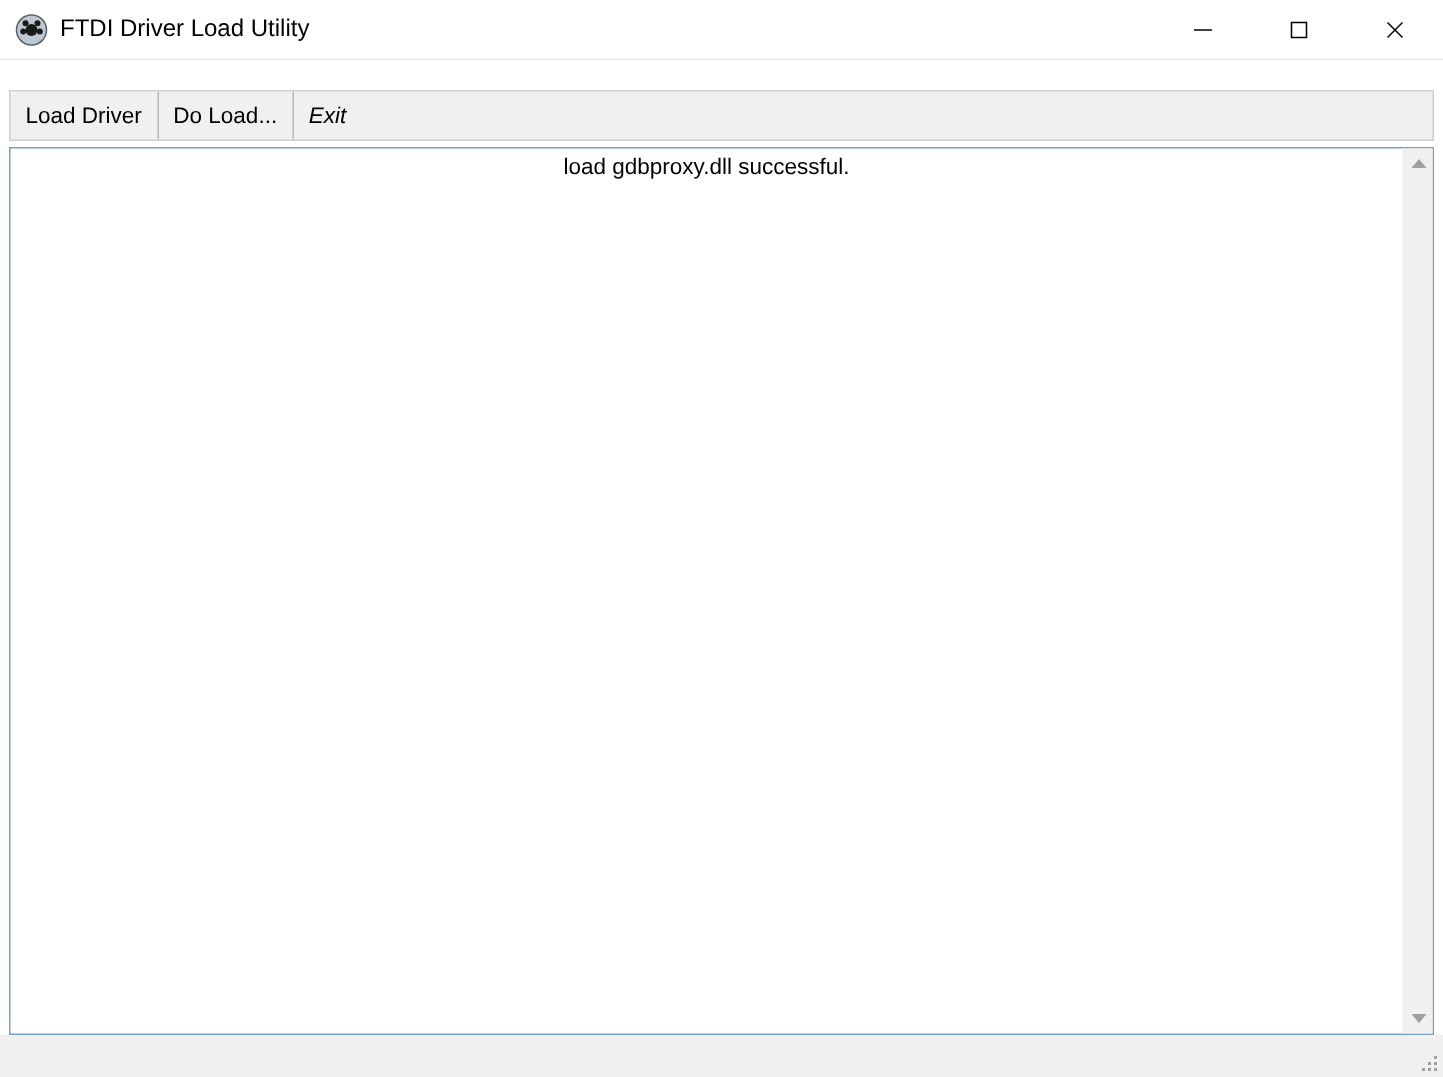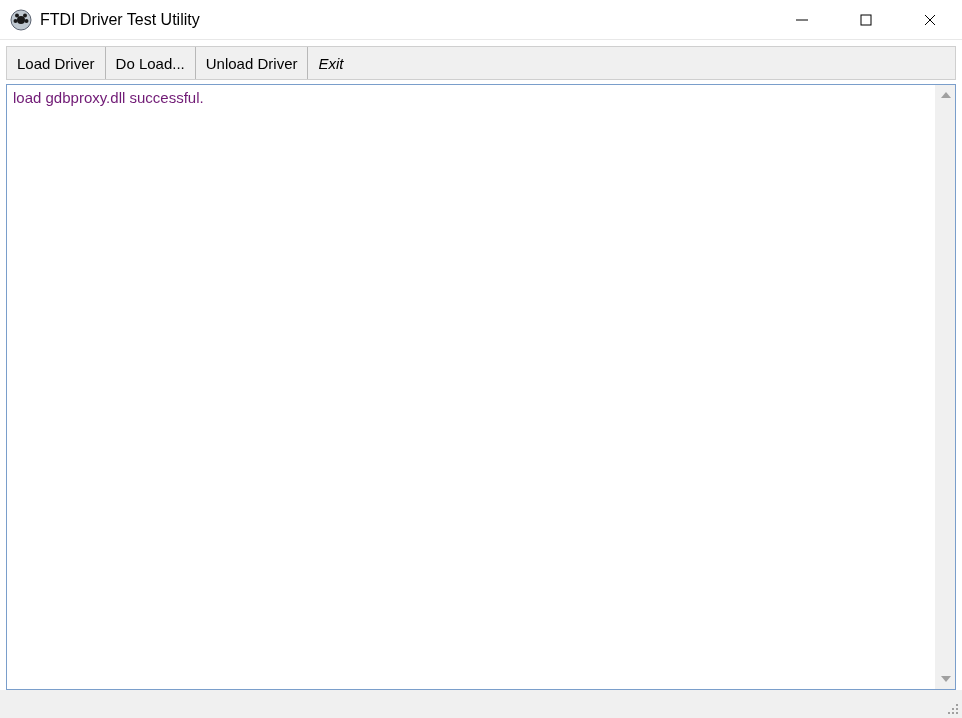--- a/index.html
+++ b/index.html
@@ -54,21 +54,21 @@
     }
     .win-btn svg {
       stroke: #000;
       stroke-width: 1;
       fill: none;
     }
     .toolbar {
       height: 34px;
       background: #f0f0f0;
       border: 1px solid #cfcfcf;
-      margin: 6px 6px 4px 6px;
+      margin: 20px 6px 4px 6px;
       display: flex;
       align-items: stretch;
     }
     .toolbar-btn {
       background: transparent;
       border: none;
       border-right: 1px solid #b8b8b8;
       padding: 0 10px;
       font-size: 15px;
       font-family: inherit;
@@ -86,23 +86,24 @@
       display: flex;
       margin: 0 6px 0 6px;
       border: 1px solid #7a9ecb;
       background: #fff;
       min-height: 0;
     }
     .output-area {
       flex: 1;
       padding: 4px 6px;
       font-size: 15px;
-      color: #701a75;
+      color: #000000;
       overflow: hidden;
       white-space: pre-wrap;
+      text-align: center;
     }
     .scrollbar {
       width: 20px;
       background: #f0f0f0;
       display: flex;
       flex-direction: column;
       justify-content: space-between;
       border-left: 1px solid #f0f0f0;
     }
     .scroll-arrow {
@@ -138,21 +139,21 @@
   <span class="app-icon">
     <svg viewBox="0 0 22 22">
       <circle cx="11" cy="11" r="10" fill="#bfc8d0" stroke="#5a6270" stroke-width="1"></circle>
       <circle cx="11" cy="11" r="4" fill="#1a1a1a"></circle>
       <circle cx="7" cy="6.5" r="2" fill="#1a1a1a"></circle>
       <circle cx="15" cy="6.5" r="2" fill="#1a1a1a"></circle>
       <circle cx="5.5" cy="12" r="2" fill="#1a1a1a"></circle>
       <circle cx="16.5" cy="12" r="2" fill="#1a1a1a"></circle>
     </svg>
   </span>
-  <span class="title-text">FTDI Driver Test Utility</span>
+  <span class="title-text">FTDI Driver Load Utility</span>
   <span class="spacer"></span>
   <div class="win-controls">
     <button class="win-btn">
       <svg width="14" height="14" viewBox="0 0 14 14">
         <line x1="1" y1="7" x2="13" y2="7"></line>
       </svg>
     </button>
     <button class="win-btn">
       <svg width="14" height="14" viewBox="0 0 14 14">
         <rect x="2" y="2" width="10" height="10"></rect>
@@ -163,21 +164,20 @@
         <line x1="2" y1="2" x2="12" y2="12"></line>
         <line x1="12" y1="2" x2="2" y2="12"></line>
       </svg>
     </button>
   </div>
 </div>
 
 <div class="toolbar">
   <button class="toolbar-btn">Load Driver</button>
   <button class="toolbar-btn">Do Load...</button>
-  <button class="toolbar-btn">Unload Driver</button>
   <button class="toolbar-btn">Exit</button>
 </div>
 
 <div class="content-wrap">
   <div class="output-area">load gdbproxy.dll successful.</div>
   <div class="scrollbar">
     <div class="scroll-arrow">
       <svg width="10" height="6" viewBox="0 0 10 6">
         <path d="M0 6 L5 0 L10 6 Z"></path>
       </svg>

